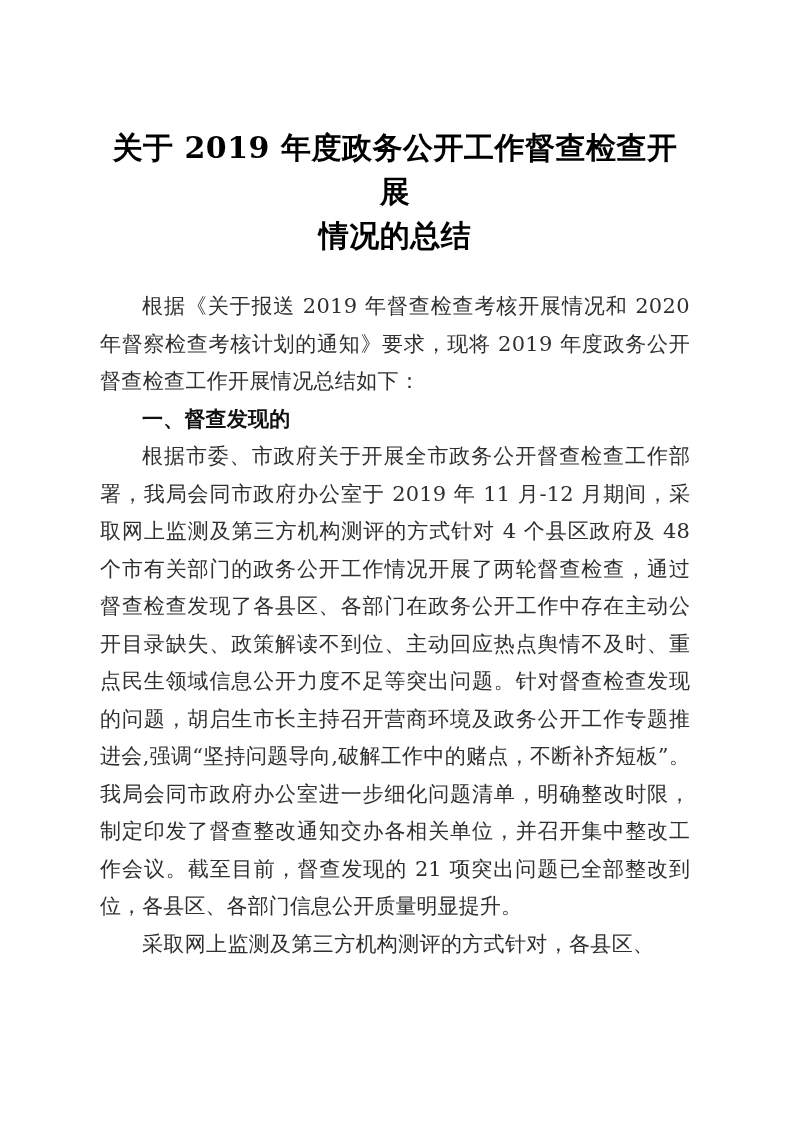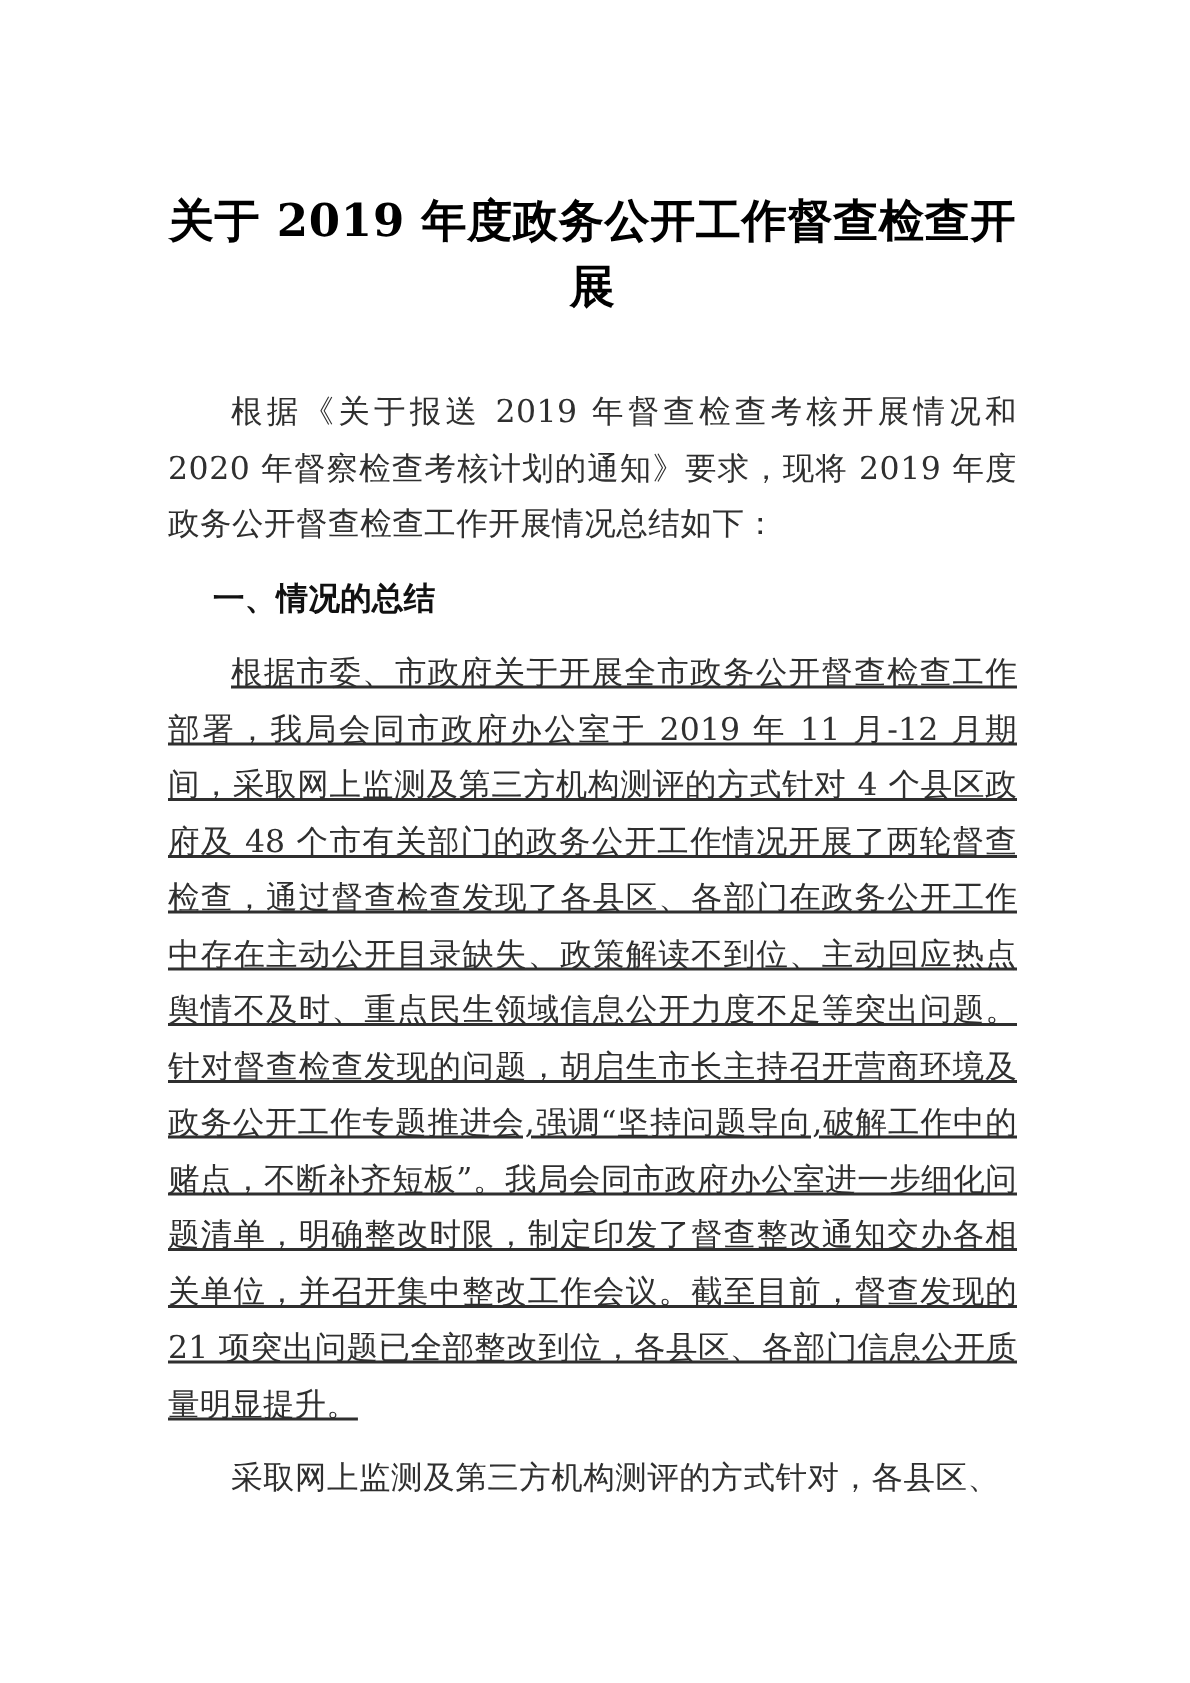--- a/index.html
+++ b/index.html
@@ -56,56 +56,56 @@
     font-weight: bold;
     font-size: 21px;
     line-height: 37.5px;
     color: #111111;
     text-indent: 42px;
     letter-spacing: 0.2px;
   }
 
   
   .body-para {
-    margin: 12px;
+    margin: 0;
     padding: 0;
     font-family: "DejaVu Serif", "Liberation Serif", serif;
     font-size: 21px;
     line-height: 37.5px;
     color: #2b2b2b;
     text-align: justify;
     text-justify: inter-ideograph;
     text-indent: 42px;
     letter-spacing: 0.35px;
     font-weight: 400;
   }
 
   .body-para.tight {
     letter-spacing: 0.1px;
-    text-decoration: underline;
   }
 
   
   .body-para, .body-para * { color: #2f2f2f; }
 </style>
 </head>
 <body>
 
 <div class="page">
   <div class="content">
 
     <h1 class="doc-title">
       <span>关于 2019 年度政务公开工作督查检查开展</span><br>
+      <span>情况的总结</span>
     </h1>
 
     <div style="height:30px"></div>
 
     <p class="body-para">根据《关于报送 2019 年督查检查考核开展情况和 2020 年督察检查考核计划的通知》要求，现将 2019 年度政务公开督查检查工作开展情况总结如下：</p>
 
-    <h2 class="section-heading">一、情况的总结</h2>
+    <h2 class="section-heading">一、督查发现的</h2>
 
     <p class="body-para tight">根据市委、市政府关于开展全市政务公开督查检查工作部署，我局会同市政府办公室于 2019 年 11 月-12 月期间，采取网上监测及第三方机构测评的方式针对 4 个县区政府及 48 个市有关部门的政务公开工作情况开展了两轮督查检查，通过督查检查发现了各县区、各部门在政务公开工作中存在主动公开目录缺失、政策解读不到位、主动回应热点舆情不及时、重点民生领域信息公开力度不足等突出问题。针对督查检查发现的问题，胡启生市长主持召开营商环境及政务公开工作专题推进会,强调“坚持问题导向,破解工作中的赌点，不断补齐短板”。我局会同市政府办公室进一步细化问题清单，明确整改时限，制定印发了督查整改通知交办各相关单位，并召开集中整改工作会议。截至目前，督查发现的 21 项突出问题已全部整改到位，各县区、各部门信息公开质量明显提升。</p>
 
 
     <p class="body-para">采取网上监测及第三方机构测评的方式针对，各县区、</p>
 
   </div>
 </div>
 
 </body></html>

